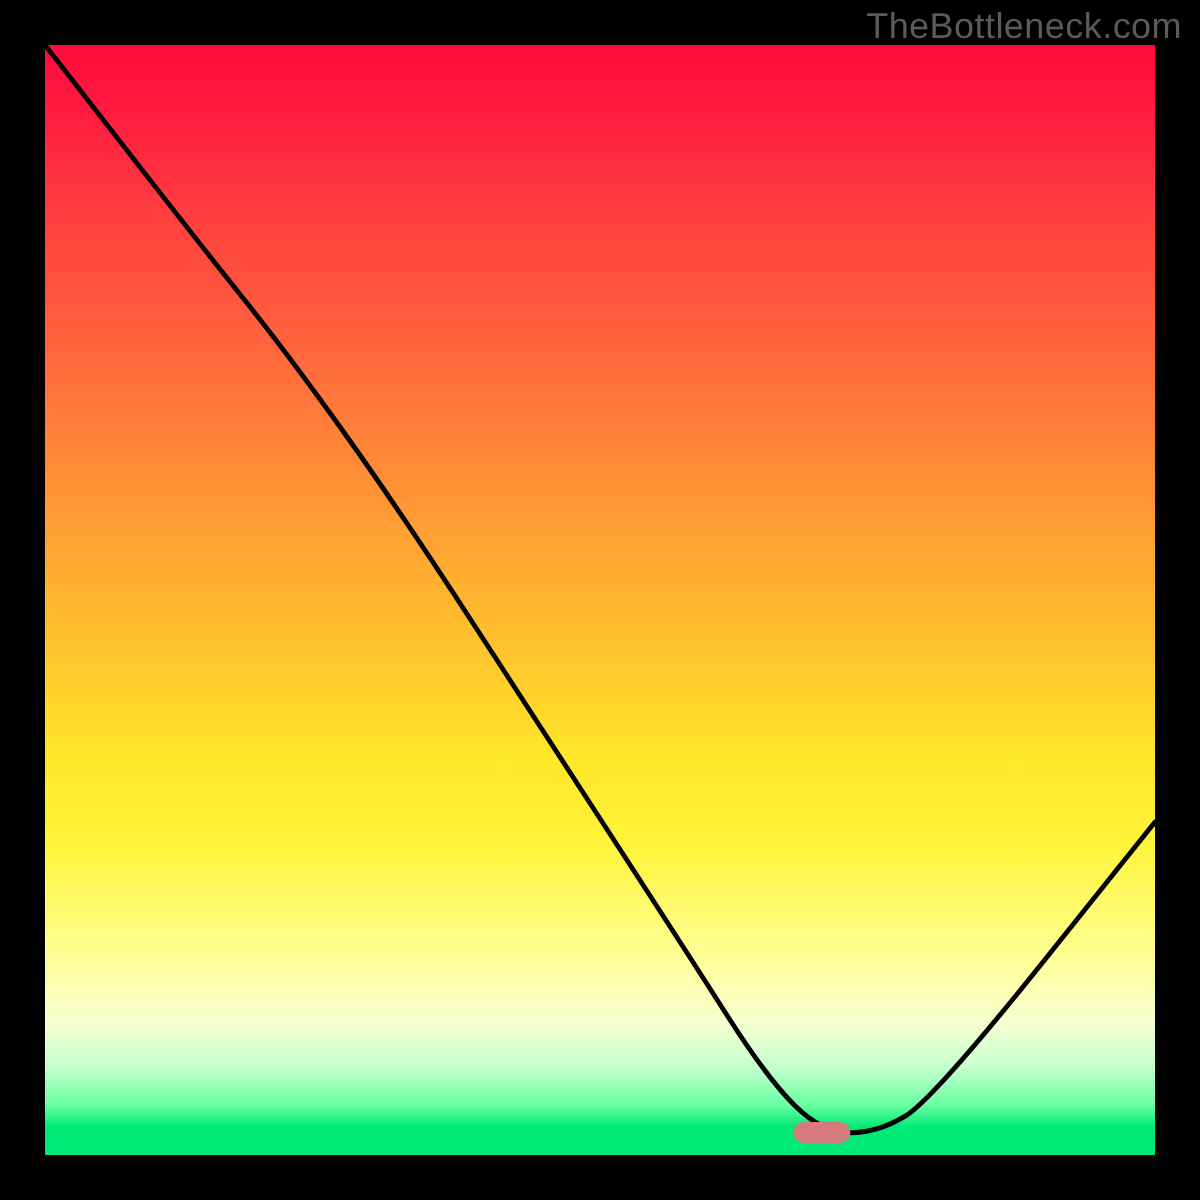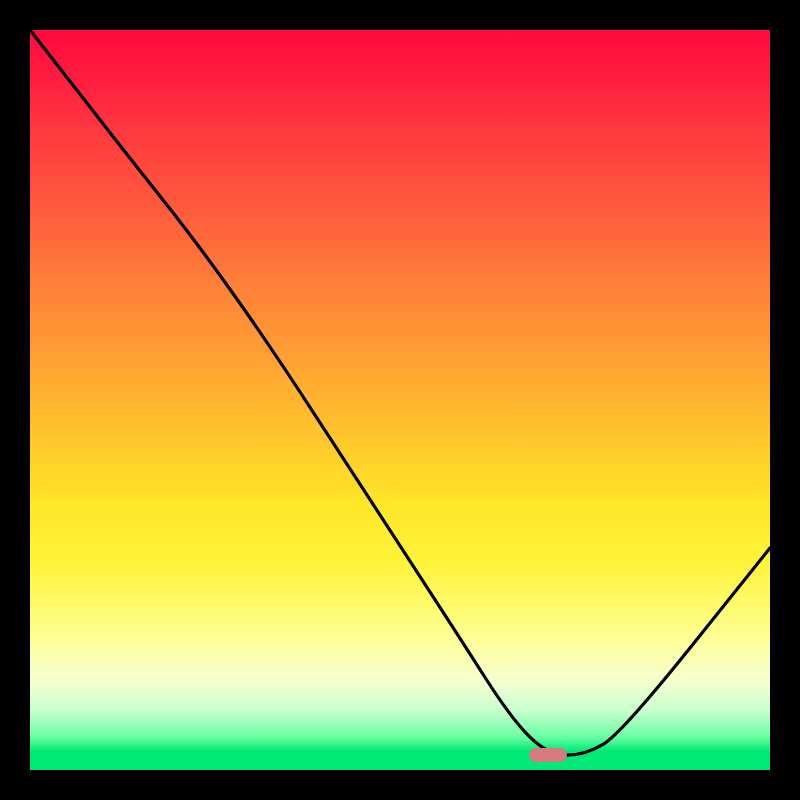--- a/index.html
+++ b/index.html
@@ -22,20 +22,21 @@
           #6affa2 95.5%,
           #00e976 97.5%,
           #00e976 100%);}
   svg.curve{position:absolute;left:30px;top:30px;width:740px;height:740px;overflow:visible}
   .marker{position:absolute;width:38px;height:14px;border-radius:7px;background:#d57a7d;left:523px;top:747px}
 </style>
 </head>
 <body>
 
 <div class="frame">
+  <div class="watermark">TheBottleneck.com</div>
   <div class="plot"></div>
 
   <svg class="curve" viewBox="0 0 740 740">
     <path id="curvePath" fill="none" stroke="#000" stroke-width="3.2" stroke-linecap="round" d="M 0 0 Q 0 0 51.800000000000004 66.60000000000002 Q 103.60000000000001 133.20000000000005 133.20000000000002 170.20000000000005 Q 162.8 207.20000000000005 199.8 259 Q 236.8 310.8 284.9 384.8 Q 333 458.8 381.1 532.8 Q 429.2 606.8 455.1 647.5 Q 481 688.2 499.5 706.7 Q 518 725.2 536.5 725.2 Q 555 725.2 573.5 714.1 Q 592 703 666 610.5 T 740 518"></path>
   </svg>
 
   <div class="marker" style="left: 529px; top: 748.2px; background: rgb(213, 122, 125);"></div>
 </div>
 
 </body></html>

